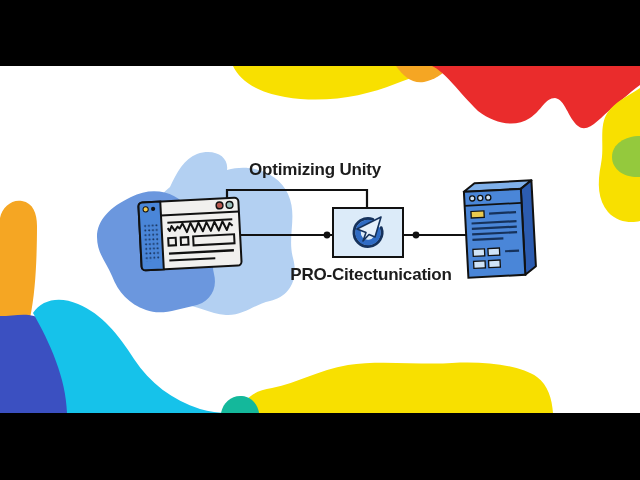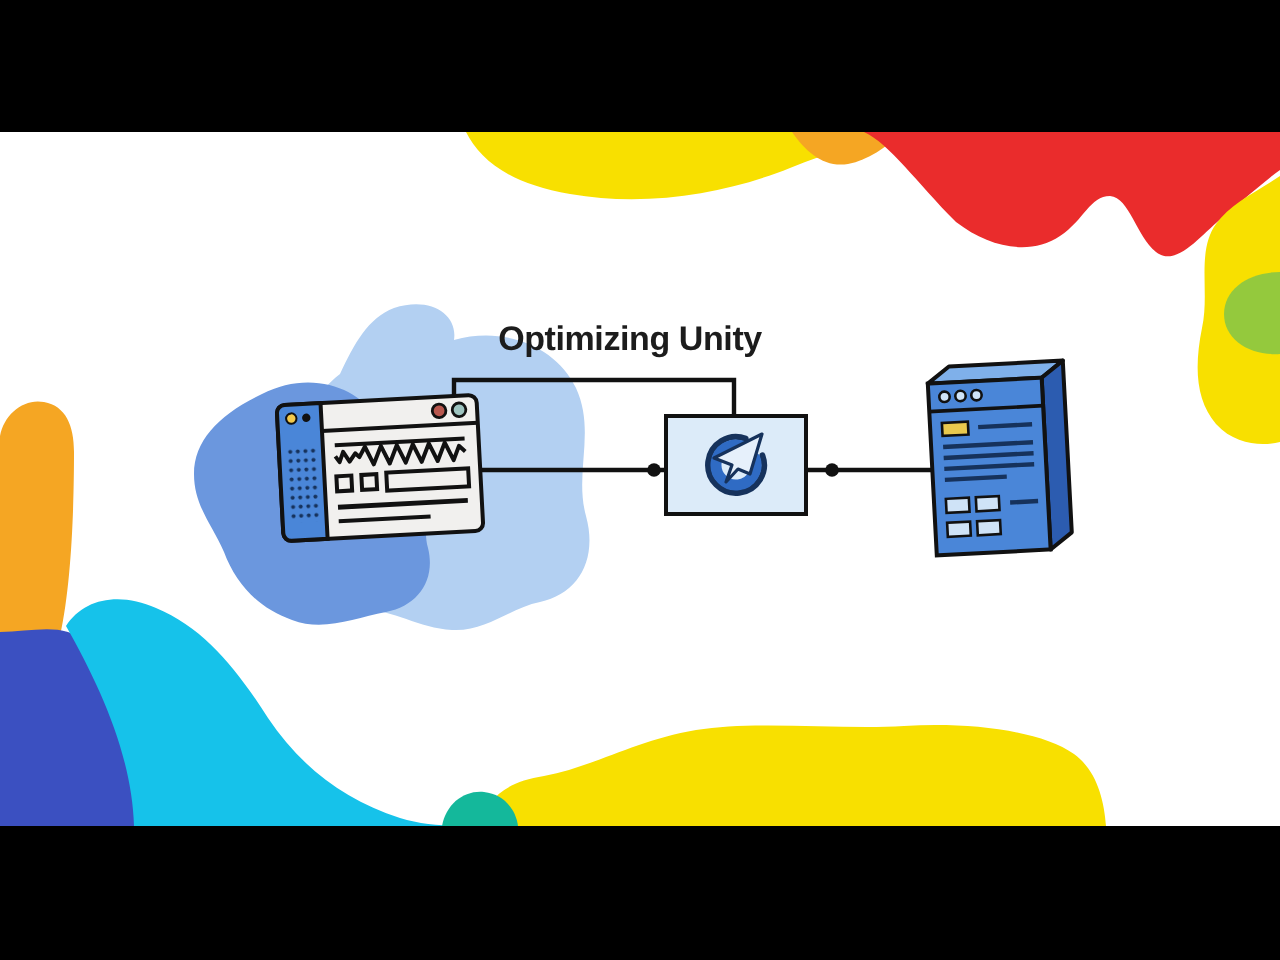--- a/index.html
+++ b/index.html
@@ -119,14 +119,15 @@
           <line x1="504" y1="185.5" x2="518" y2="185.5"></line>
         </g>
         <rect x="472" y="182" width="11.5" height="7" fill="#cfe3f7" stroke="#111111" stroke-width="1.3"></rect>
         <rect x="487" y="182" width="11.5" height="7" fill="#cfe3f7" stroke="#111111" stroke-width="1.3"></rect>
         <rect x="472" y="194" width="11.5" height="7" fill="#cfe3f7" stroke="#111111" stroke-width="1.3"></rect>
         <rect x="487" y="194" width="11.5" height="7" fill="#cfe3f7" stroke="#111111" stroke-width="1.3"></rect>
       </g>
     </svg>
 
     <div class="label top-label">Optimizing Unity</div>
+    <div class="label mid-label">PRO-Citectunication</div>
   </div>
 </div>
 
 </body></html>

